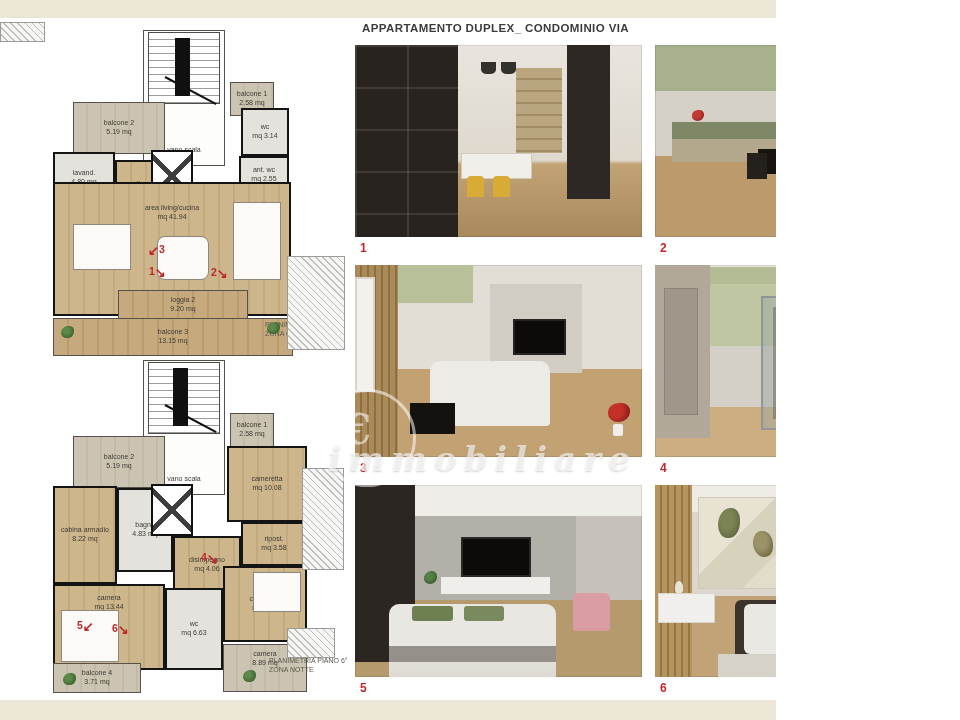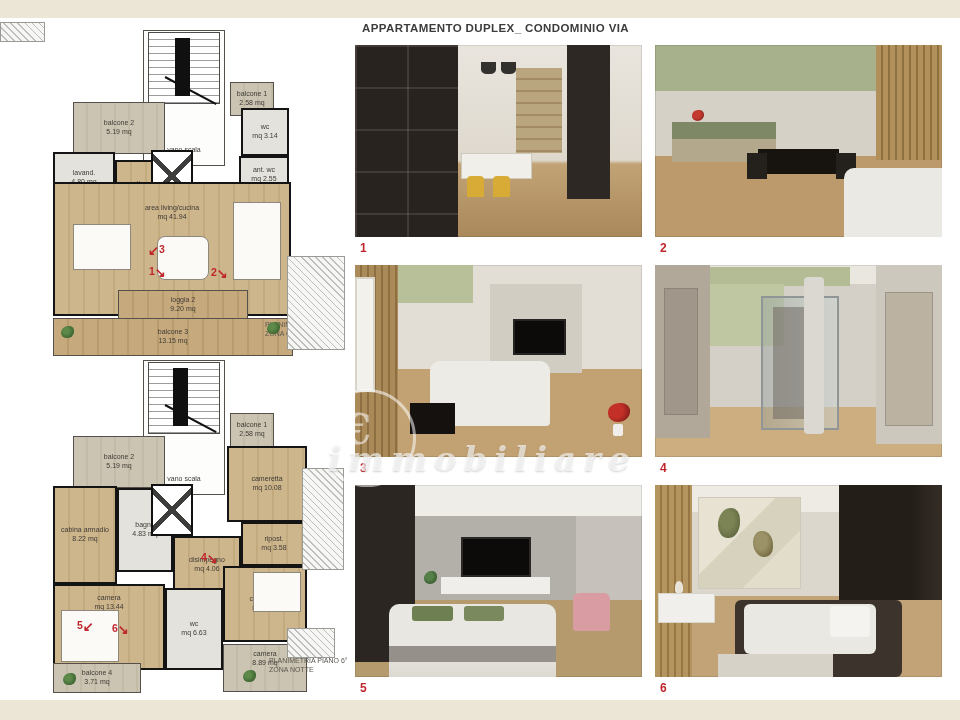--- a/index.html
+++ b/index.html
@@ -1,16 +1,16 @@
 <!DOCTYPE html>
 <html><head>
 <meta charset="utf-8">
 <style>
   html,body{margin:0;padding:0;background:#fff;font-family:"Liberation Sans",sans-serif;}
-  .page{position:relative;width:960px;height:720px;background:#ffffff;overflow:hidden;}
+  .page{position:relative;width:776px;height:720px;background:#ffffff;overflow:hidden;}
   .band{position:absolute;left:0;width:960px;background:#ece6d7;}
   .band.top{top:0;height:18px;}
   .band.bottom{top:700px;height:20px;}
   .title{position:absolute;left:362px;top:22px;font-size:11.5px;font-weight:bold;color:#3c3c3c;letter-spacing:.4px;}
 
   
   .plan{position:absolute;width:335px;height:335px;}
   .room{position:absolute;border:1px solid #55504a;box-sizing:border-box;display:flex;flex-direction:column;align-items:center;justify-content:center;text-align:center;overflow:hidden;}
   .room.thick{border:2px solid #141414;}
   .room .rl{font-size:7px;color:#3f3b35;line-height:1.25;display:block;}

